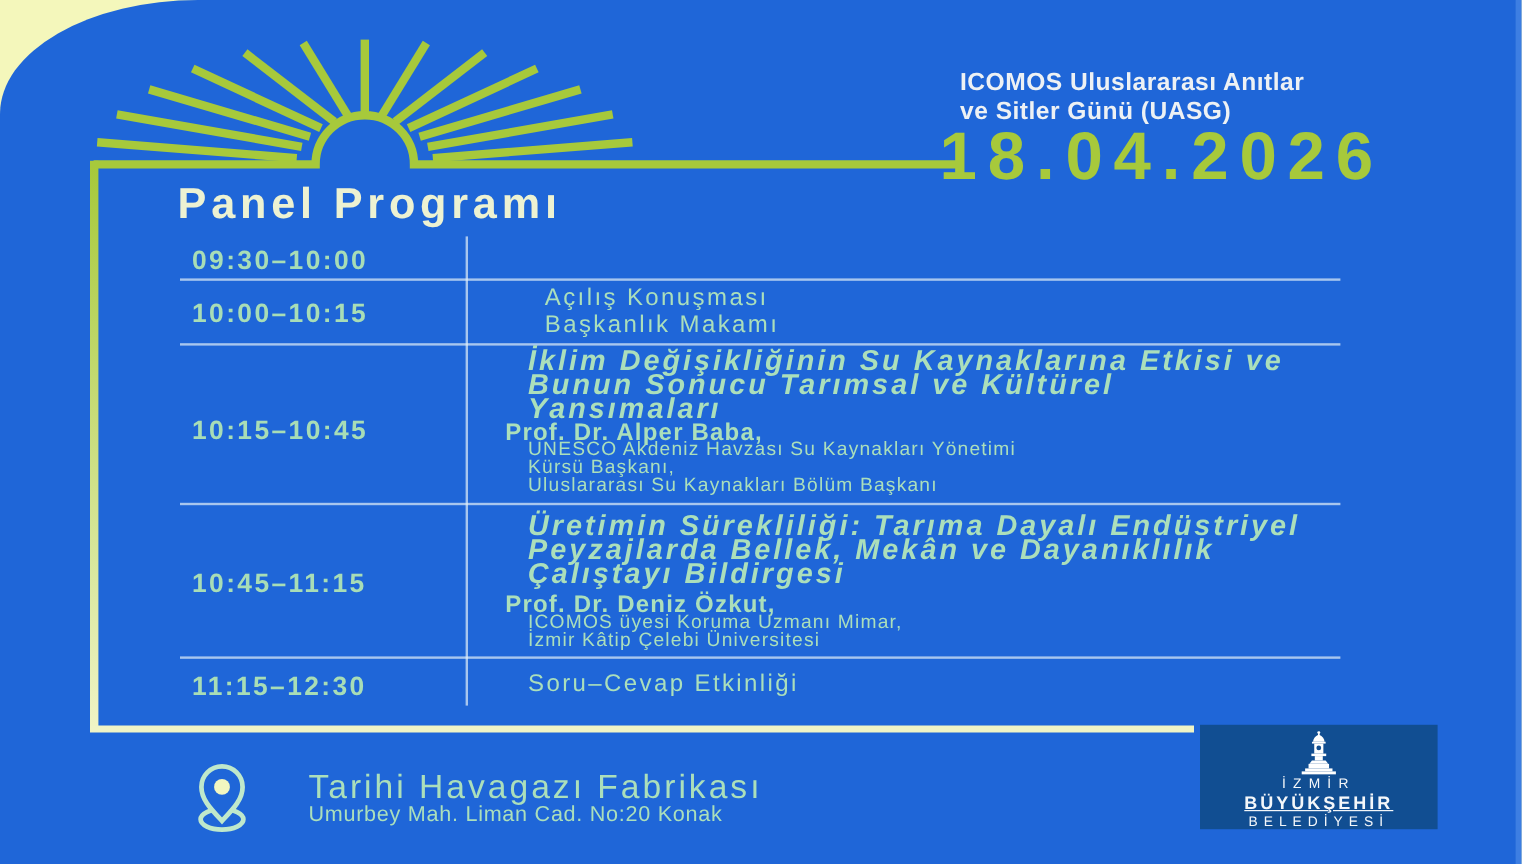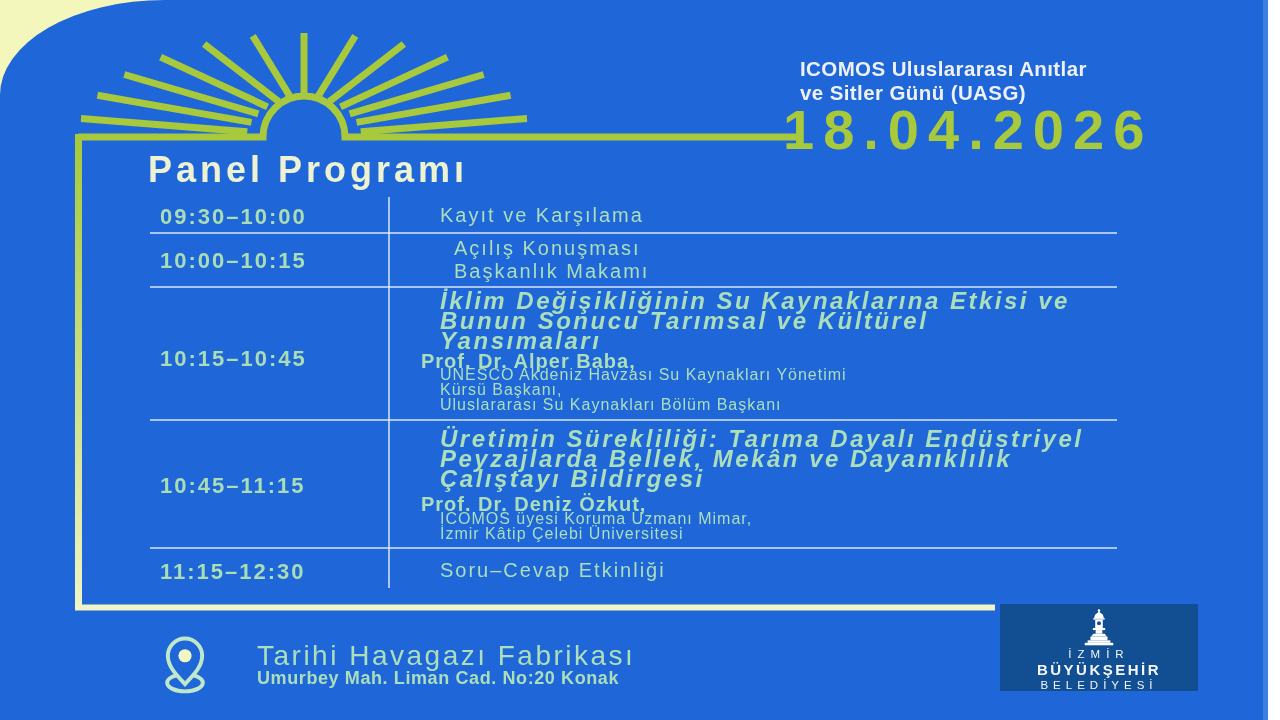--- a/index.html
+++ b/index.html
@@ -37,31 +37,31 @@
   .vdiv{position:absolute;left:388px;top:197px;width:2px;height:391px;background:var(--divider);}
   .time{left:160px;font-size:22px;font-weight:bold;letter-spacing:2px;color:#a8ddb6;}
   .activity{left:440px;font-size:20px;letter-spacing:2px;color:var(--mint_text);}
   .activity span{display:block;line-height:23px;margin-left:14px;}
   .topic{left:440px;font-size:24px;font-weight:bold;font-style:italic;letter-spacing:2.5px;color:var(--mint_text);}
   .topic span{display:block;line-height:20px;}
   .speaker{left:421px;font-size:20px;font-weight:bold;letter-spacing:1px;color:var(--mint_text);}
   .aff{left:440px;font-size:16px;letter-spacing:1px;color:var(--mint_text);}
   .aff span{display:block;line-height:15px;}
   .venue-name{left:257px;top:640px;font-size:28px;letter-spacing:2.5px;color:var(--mint_text);}
-  .venue-address{left:257px;top:668px;font-size:18px;font-weight:bold;letter-spacing:0.6px;color:var(--mint_text);}
+  .venue-address{left:257px;top:668px;font-size:18px;font-weight:normal;letter-spacing:0.6px;color:var(--mint_text);}
   .pin{position:absolute;left:152px;top:630px;}
   .logo-box{
     position:absolute;left:1000px;top:604px;width:198px;height:87px;
     background:var(--logo_navy);display:flex;flex-direction:column;align-items:center;
     color:#f4f7fa;
     justify-content:flex-end;
   }
   .logo-box svg{margin-top:5px;}
   .logo-l1{font-size:11.5px;letter-spacing:6px;margin-top:1px;}
-  .logo-l2{font-size:15px;font-weight:bold;letter-spacing:2.5px;margin-top:1px;}
+  .logo-l2{font-size:15px;font-weight:bold;letter-spacing:2.5px;margin-top:1px;text-decoration:underline;}
   .logo-l3{font-size:11.5px;letter-spacing:5px;margin-top:1px;}
 </style>
 </head>
 <body>
 
 <div class="poster">
   <div class="blue-panel"></div>
   <div class="right-strip"></div>
 
   <svg class="deco" width="1280" height="720" viewBox="0 0 1280 720">
@@ -101,21 +101,20 @@
 
   <div class="txt page-title">Panel Programı</div>
 
   <div class="vdiv"></div>
   <div class="hdiv" style="top:232px"></div>
   <div class="hdiv" style="top:286px"></div>
   <div class="hdiv" style="top:419px"></div>
   <div class="hdiv" style="top:547px"></div>
 
   <div class="txt time" style="top:204px">09:30–10:00</div>
-  <div class="txt activity" style="top:204px">Kayıt ve Karşılama</div>
 
   <div class="txt time" style="top:248px">10:00–10:15</div>
   <div class="txt activity" style="top:237px">
     <span>Açılış Konuşması</span>
     <span>Başkanlık Makamı</span>
   </div>
 
   <div class="txt time" style="top:346px">10:15–10:45</div>
   <div class="txt topic" style="top:291px">
     <span>İklim Değişikliğinin Su Kaynaklarına Etkisi ve</span>

